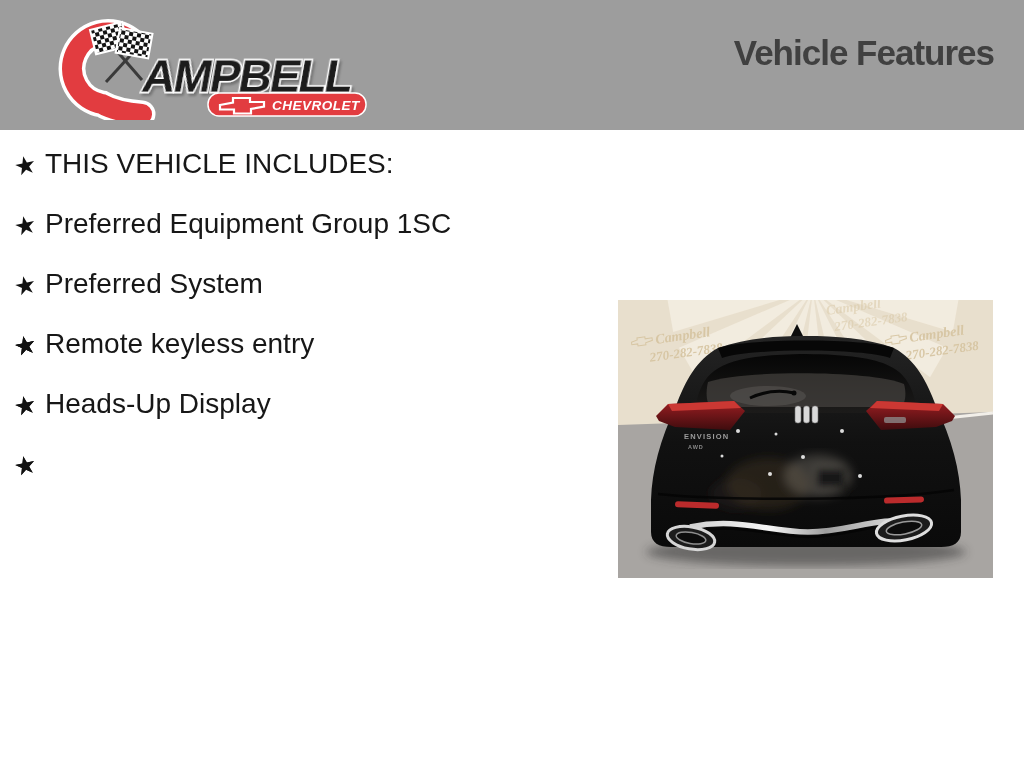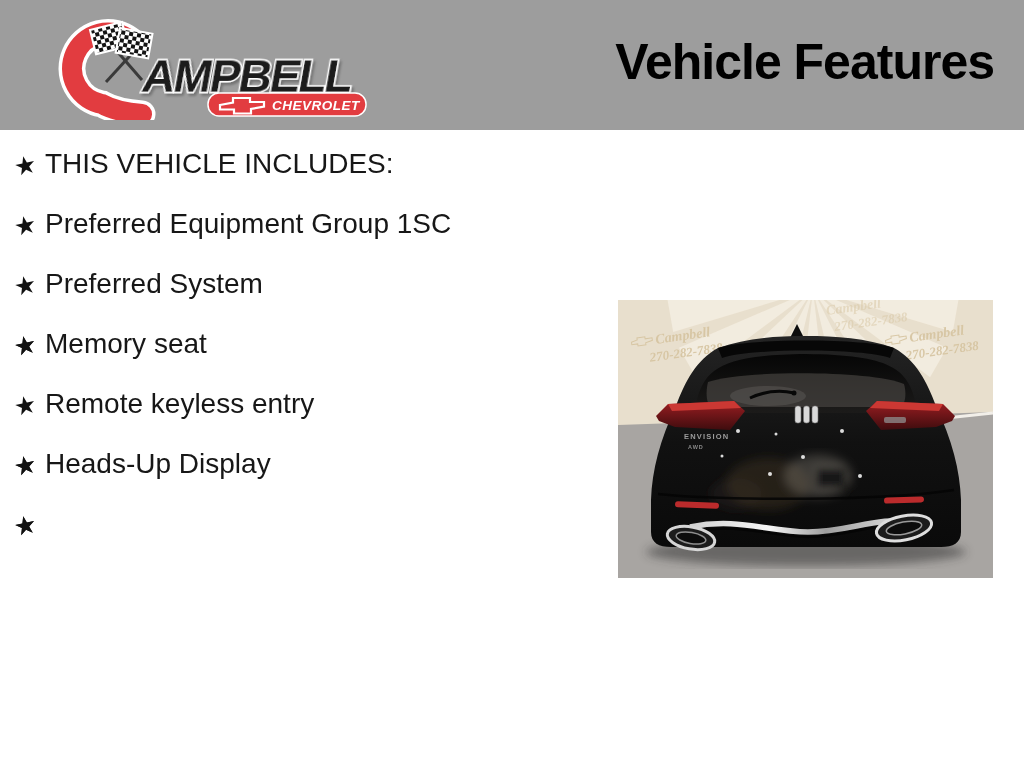--- a/index.html
+++ b/index.html
@@ -3,22 +3,22 @@
 <meta charset="utf-8">
 <style>
   * { margin:0; padding:0; box-sizing:border-box; }
   html,body { width:1024px; height:768px; overflow:hidden; background:#fff;
               font-family:"Liberation Sans", sans-serif; }
   .page { position:relative; width:1024px; height:768px; background:#fff; }
 
   
   .header { position:absolute; left:0; top:0; width:1024px; height:130px; background:#9d9d9d; }
   .logo-svg { position:absolute; left:50px; top:14px; width:324px; height:106px; }
-  .page-title { position:absolute; right:30px; top:33px; font-size:50px; font-weight:700;
-                color:#000000; letter-spacing:-1px; white-space:nowrap; }
+  .page-title { position:absolute; right:30px; top:33px; font-size:35px; font-weight:700;
+                color:#404040; letter-spacing:-1px; white-space:nowrap; }
 
   
   .features { position:absolute; left:14px; top:146px; width:590px; list-style:none; }
   .features li { position:relative; padding-left:31px; margin-bottom:24px;
                  font-size:28px; line-height:36px; color:#171717; }
   .features li .txt { white-space:pre-line;margin-top:44px; }
   .features li .star { position:absolute; left:0; top:1px; font-size:25px; color:#111;
                        display:inline-block; transform:rotate(-12deg); }
 
   
@@ -73,21 +73,21 @@
     </svg>
 
     <div class="page-title">Vehicle Features</div>
   </div>
 
   <ul class="features">
     <li><span class="star">★</span><span class="txt">THIS VEHICLE INCLUDES:</span></li>
     <li><span class="star">★</span><span class="txt">Preferred Equipment Group 1SC</span></li>
     <li><span class="star">★</span><span class="txt">Preferred System</span></li>
     <li><span class="star">★</span></li>
-    <li><span class="star">★</span><span class="txt">Memory seat</span></li>
+    <li><span class="star">★</span></li>
     <li><span class="star">★</span><span class="txt">Remote keyless entry</span></li>
     <li><span class="star">★</span></li>
     <li><span class="star">★</span><span class="txt">Heads-Up Display</span></li>
     <li><span class="star">★</span></li>
     <li><span class="star">★</span></li>
   </ul>
 
   <div class="photo">
     <svg width="375" height="278" viewBox="0 0 375 278">
       <defs>

